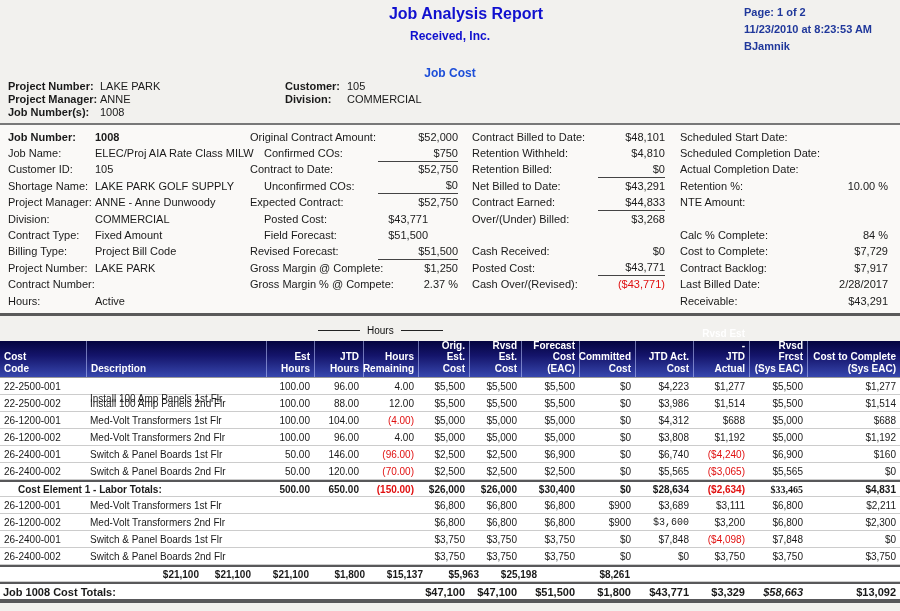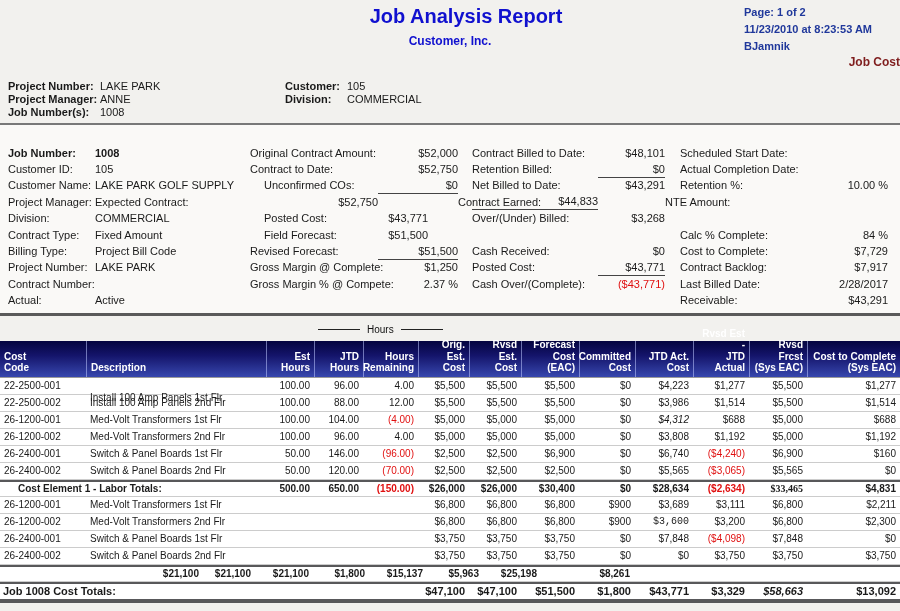--- a/index.html
+++ b/index.html
@@ -9,36 +9,36 @@
     background:#f2f1ee;
     color:#1a1a1a;
     position:relative;
   }
   .b { font-weight:bold; }
   .neg { color:#e01010; }
 
   
   .report-header { position:relative; height:78px; }
   .title-block { text-align:center; padding-top:5px; }
-  .report-title { font-size:20px; font-weight:bold; color:#1010cf;padding-left:32px; }
+  .report-title { font-size:16px; font-weight:bold; color:#1010cf;padding-left:32px; }
   .report-company { font-size:12px; font-weight:bold; color:#1010cf; margin-top:6px; }
-  .report-module { font-size:12px; font-weight:bold; color:#7f1d1d; margin-top:7px;text-align:right; }
+  .report-module { font-size:12px; font-weight:bold; color:#1d4ed8; margin-top:23px; }
   .page-info { position:absolute; top:4px; left:744px; width:156px; overflow:hidden; }
   .page-info div { font-size:11px; font-weight:bold; color:#20389b; line-height:17px; white-space:nowrap; }
 
   
   .filter-block { padding:2px 0 4px 8px; border-bottom:2px solid #787878; }
   .frow { height:13px; line-height:13px; font-size:11px; white-space:nowrap; }
   .flab1 { display:inline-block; width:92px; font-weight:bold; }
   .fval1 { display:inline-block; width:185px; }
   .flab2 { display:inline-block; width:62px; font-weight:bold; }
   .fval2 { display:inline-block; }
 
   
-  .job-box { background:#faf9f7; border-bottom:3px solid #5a5a5a; padding:20px 5px 4px 8px; }
+  .job-box { background:#faf9f7; border-bottom:3px solid #5a5a5a; padding:4px 5px 4px 8px; }
   .jrow { display:grid; grid-template-columns:87px 155px 128px 80px 14px 126px 67px 15px 118px 90px;
           height:16.4px; line-height:15px; font-size:11px; align-items:center; white-space:nowrap; }
   .jv2,.jv3,.jv4 { text-align:right; }
   .jl2.ind { padding-left:14px; }
   .jv2.off { padding-right:30px; }
   .ul { border-bottom:1px solid #444; }
 
   
   .hours-divider { margin:7px 0 4px 318px; width:140px; height:14px; display:flex; align-items:center; gap:7px; }
   .hours-divider .seg { width:42px; height:1px; background:#222; }
@@ -65,21 +65,21 @@
   .trow.grandtotal { border-top:2px solid #58585a; border-bottom:4px solid #58585a;
                      font-weight:bold; font-size:11px; height:21px; }
   .trow.grandtotal .tlabel { padding-left:3px; }
 </style>
 </head>
 <body>
 
 <div class="report-header">
   <div class="title-block">
     <div class="report-title">Job Analysis Report</div>
-    <div class="report-company">Customer, Inc.</div>
+    <div class="report-company">Received, Inc.</div>
     <div class="report-module">Job Cost</div>
   </div>
   <div class="page-info">
     <div>Page: 1 of 2</div>
     <div>11/23/2010 at 8:23:53 AM</div>
     <div>BJamnik</div>
   </div>
 </div>
 
 <div class="filter-block">
@@ -96,45 +96,58 @@
         <span class="jl2">Original Contract Amount:</span>
         <span class="jv2">$52,000</span>
         <span></span>
         <span class="jl3">Contract Billed to Date:</span>
         <span class="jv3">$48,101</span>
         <span></span>
         <span class="jl4">Scheduled Start Date:</span>
         <span class="jv4"></span>
       </div>
       <div class="jrow">
+        <span class="jl1">Job Name:</span>
+        <span class="jv1">ELEC/Proj AIA Rate Class MILW</span>
+        <span class="jl2 ind">Confirmed COs:</span>
+        <span class="jv2 ul">$750</span>
+        <span></span>
+        <span class="jl3">Retention Withheld:</span>
+        <span class="jv3">$4,810</span>
+        <span></span>
+        <span class="jl4">Scheduled Completion Date:</span>
+        <span class="jv4"></span>
+      </div>
+      <div class="jrow">
         <span class="jl1">Customer ID:</span>
         <span class="jv1">105</span>
         <span class="jl2">Contract to Date:</span>
         <span class="jv2">$52,750</span>
         <span></span>
         <span class="jl3">Retention Billed:</span>
         <span class="jv3 ul">$0</span>
         <span></span>
         <span class="jl4">Actual Completion Date:</span>
         <span class="jv4"></span>
       </div>
       <div class="jrow">
-        <span class="jl1">Customer Name:</span>
+        <span class="jl1">Shortage Name:</span>
         <span class="jv1">LAKE PARK GOLF SUPPLY</span>
         <span class="jl2 ind">Unconfirmed COs:</span>
         <span class="jv2 ul">$0</span>
         <span></span>
         <span class="jl3">Net Billed to Date:</span>
         <span class="jv3">$43,291</span>
         <span></span>
         <span class="jl4">Retention %:</span>
         <span class="jv4">10.00 %</span>
       </div>
       <div class="jrow">
         <span class="jl1">Project Manager:</span>
+        <span class="jv1">ANNE - Anne Dunwoody</span>
         <span class="jl2">Expected Contract:</span>
         <span class="jv2">$52,750</span>
         <span></span>
         <span class="jl3">Contract Earned:</span>
         <span class="jv3 ul">$44,833</span>
         <span></span>
         <span class="jl4">NTE Amount:</span>
         <span class="jv4"></span>
       </div>
       <div class="jrow">
@@ -184,28 +197,28 @@
         <span></span>
         <span class="jl4">Contract Backlog:</span>
         <span class="jv4">$7,917</span>
       </div>
       <div class="jrow">
         <span class="jl1">Contract Number:</span>
         <span class="jv1"></span>
         <span class="jl2">Gross Margin % @ Compete:</span>
         <span class="jv2">2.37 %</span>
         <span></span>
-        <span class="jl3">Cash Over/(Complete):</span>
+        <span class="jl3">Cash Over/(Revised):</span>
         <span class="jv3 neg">($43,771)</span>
         <span></span>
         <span class="jl4">Last Billed Date:</span>
         <span class="jv4">2/28/2017</span>
       </div>
       <div class="jrow">
-        <span class="jl1">Actual:</span>
+        <span class="jl1">Hours:</span>
         <span class="jv1">Active</span>
         <span class="jl2"></span>
         <span class="jv2"></span>
         <span></span>
         <span class="jl3"></span>
         <span class="jv3"></span>
         <span></span>
         <span class="jl4">Receivable:</span>
         <span class="jv4">$43,291</span>
       </div>
@@ -306,21 +319,21 @@
       <div class="trow data">
         <div class="tcell al" style="width: 86px;">26-1200-001</div>
         <div class="tcell al" style="width: 180px;">Med-Volt Transformers 1st Flr</div>
         <div class="tcell ar" style="width: 48px;">100.00</div>
         <div class="tcell ar" style="width: 49px;">104.00</div>
         <div class="tcell ar neg" style="width: 55px;">(4.00)</div>
         <div class="tcell ar" style="width: 51px;">$5,000</div>
         <div class="tcell ar" style="width: 52px;">$5,000</div>
         <div class="tcell ar" style="width: 58px;">$5,000</div>
         <div class="tcell ar" style="width: 56px;">$0</div>
-        <div class="tcell ar" style="width: 58px; font-style: italic;">$4,312</div>
+        <div class="tcell ar" style="width: 58px;">$4,312</div>
         <div class="tcell ar" style="width: 56px;">$688</div>
         <div class="tcell ar" style="width: 58px;">$5,000</div>
         <div class="tcell ar" style="width: 93px;">$688</div>
       </div>
       <div class="trow data">
         <div class="tcell al" style="width: 86px;">26-1200-002</div>
         <div class="tcell al" style="width: 180px;">Med-Volt Transformers 2nd Flr</div>
         <div class="tcell ar" style="width: 48px;">100.00</div>
         <div class="tcell ar" style="width: 49px;">96.00</div>
         <div class="tcell ar" style="width: 55px;">4.00</div>

